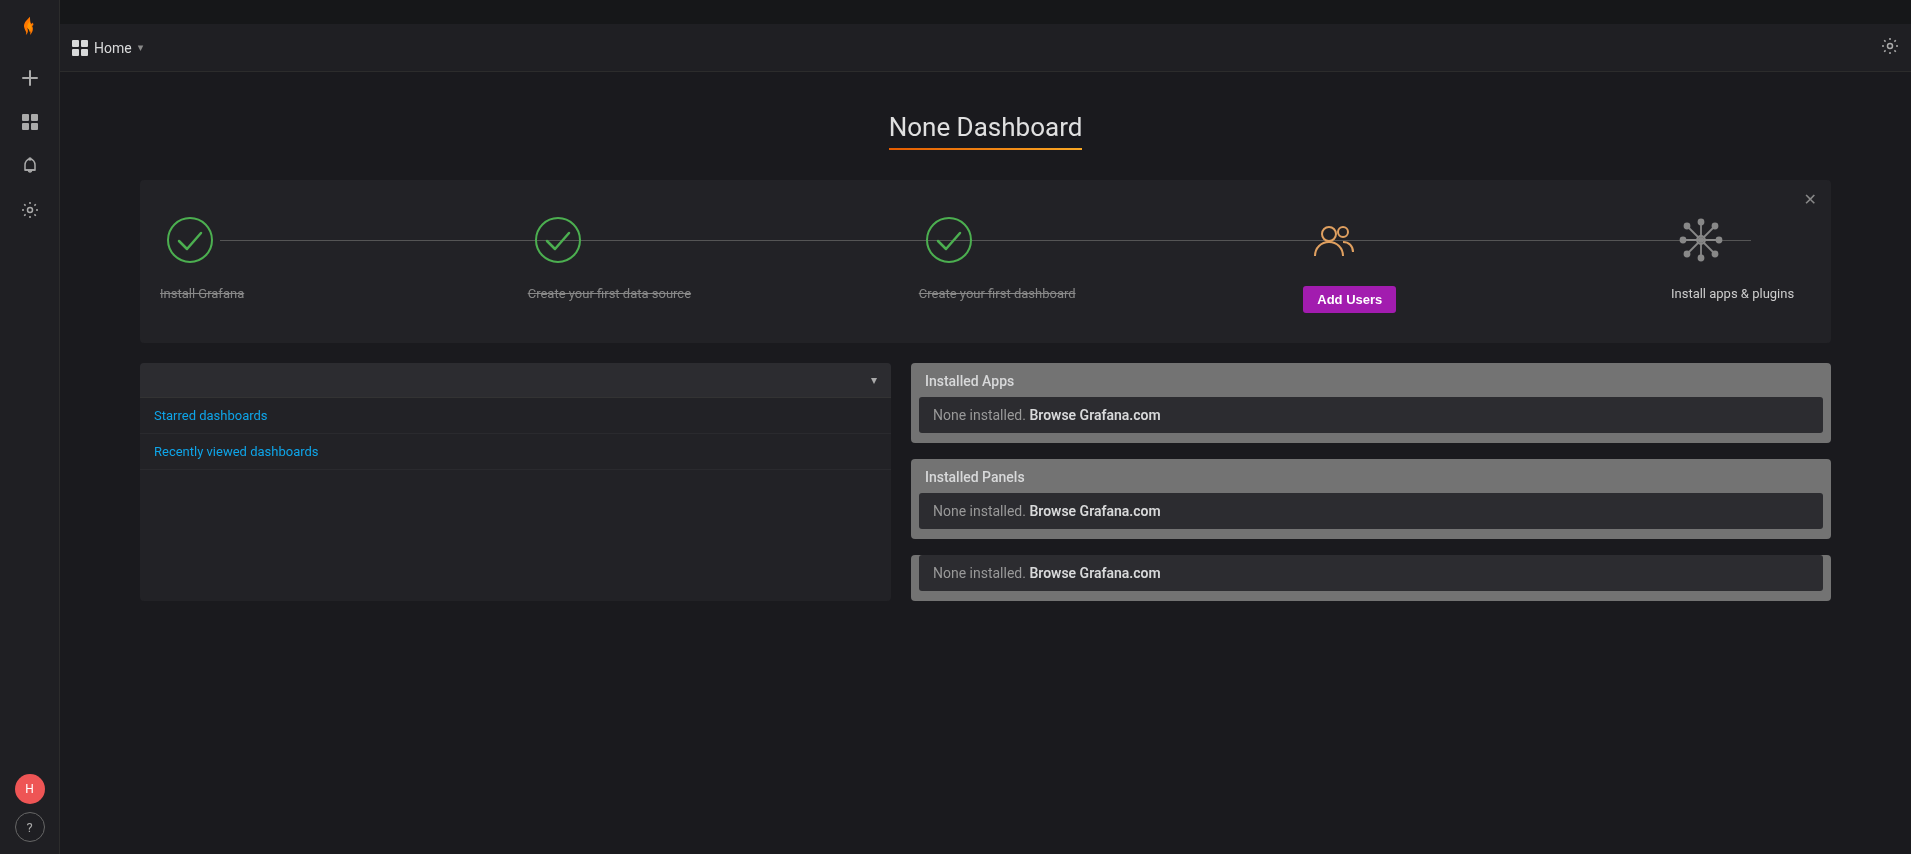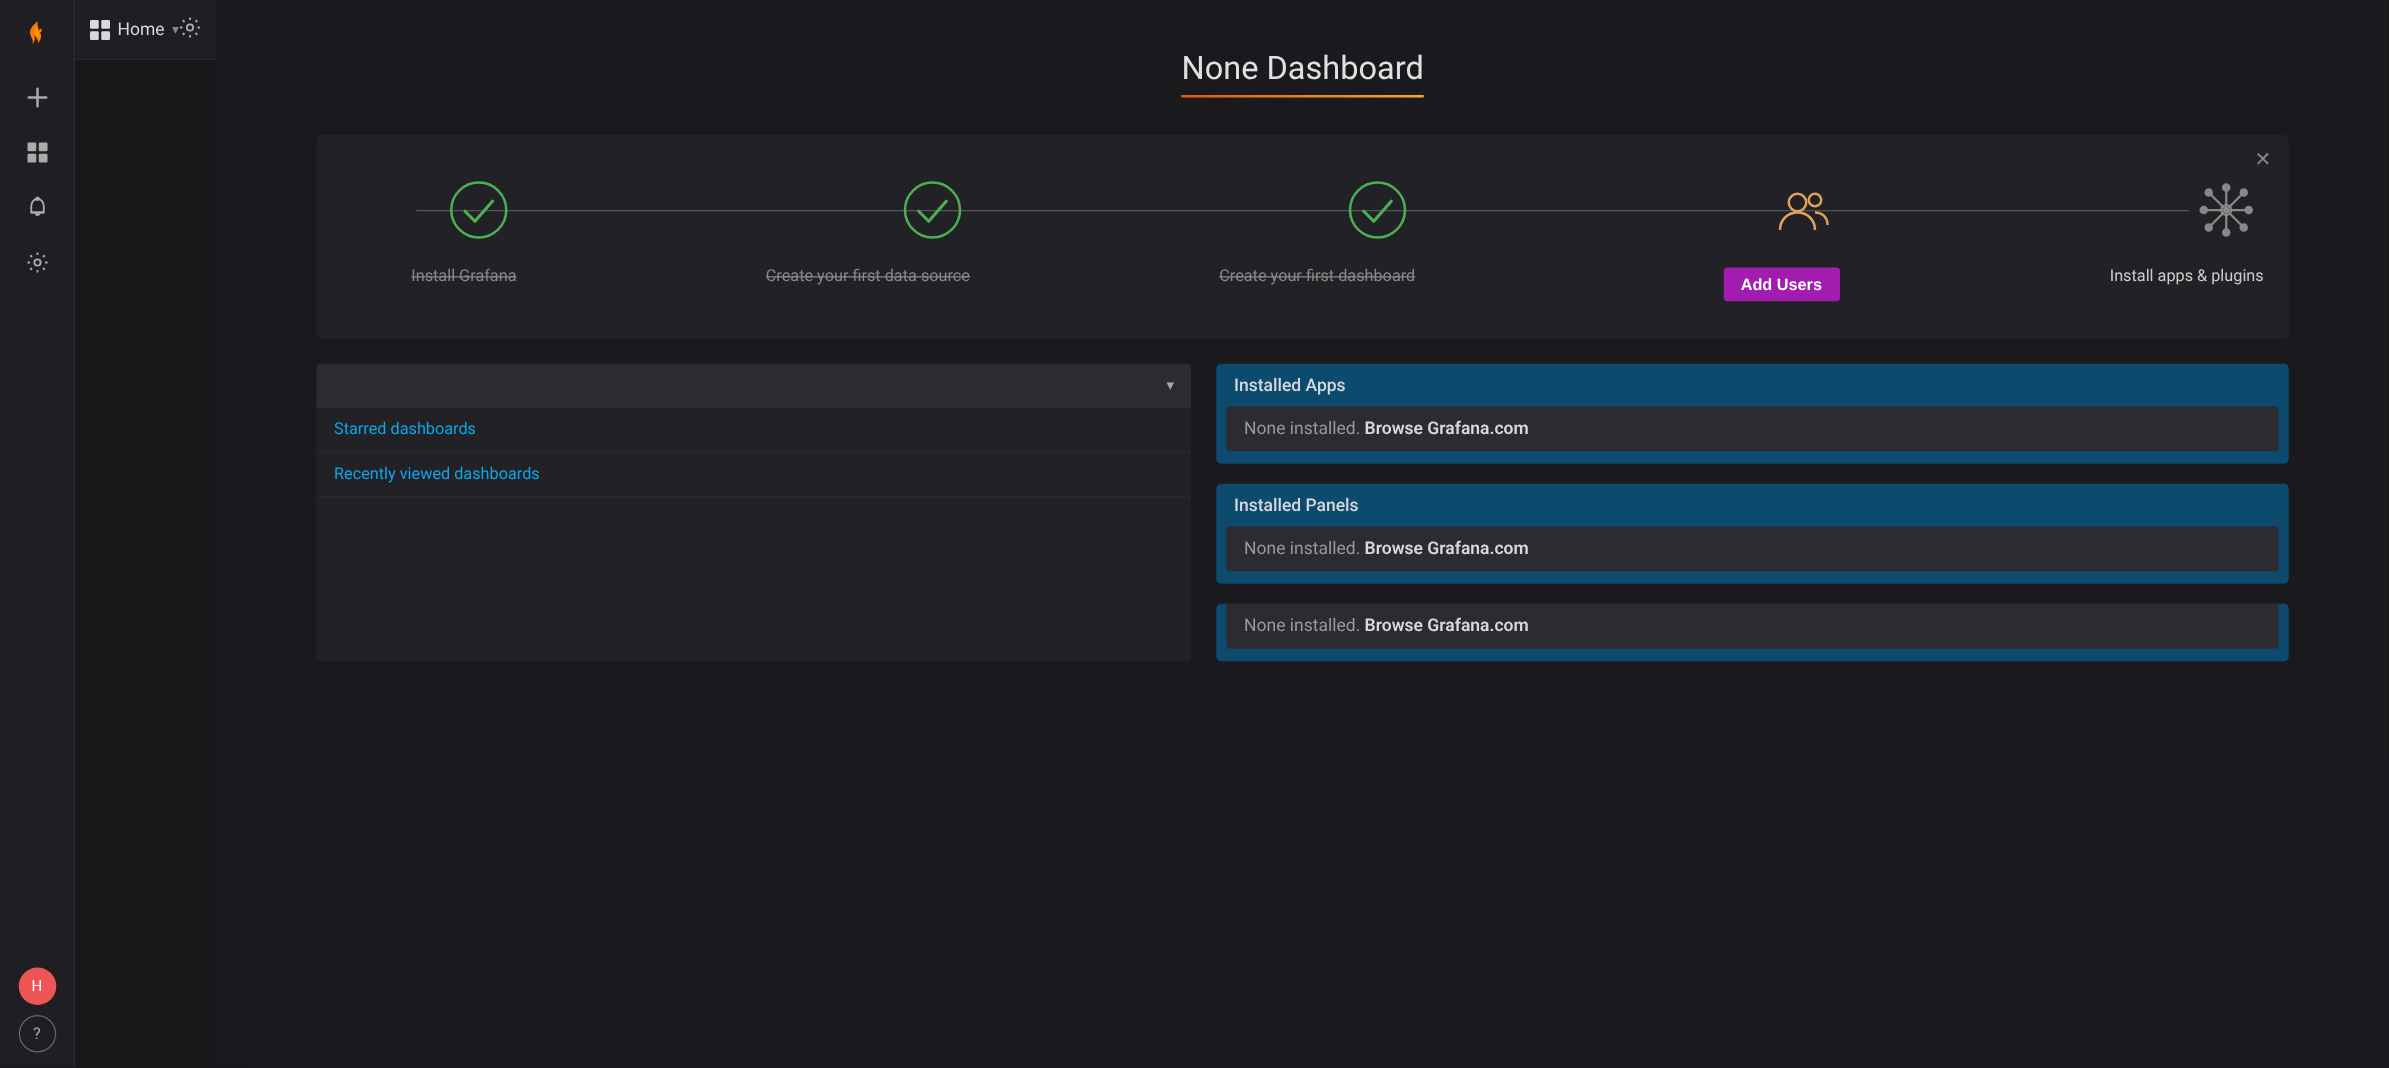--- a/index.html
+++ b/index.html
@@ -74,22 +74,23 @@
       font-size: 13px;
       color: #aaa;
       margin: 4px 0;
       cursor: pointer;
     }
 
     
     .main {
       flex: 1;
       display: flex;
-      flex-direction: row;
+      flex-direction: column;
       overflow: hidden;
+      margin-top: 24px;
     }
 
     
     .topbar {
       height: 48px;
       background: #1f1f23;
       display: flex;
       align-items: center;
       padding: 0 12px;
       border-bottom: 1px solid #2c2c2c;
@@ -183,21 +184,21 @@
       top: 30px;
       left: 60px;
       right: 60px;
       height: 1px;
       background: #555;
       z-index: 0;
     }
     .setup-step {
       display: flex;
       flex-direction: column;
-      align-items: flex-end;
+      align-items: flex-start;
       gap: 16px;
       z-index: 1;
       min-width: 140px;
     }
     .step-icon {
       width: 60px;
       height: 60px;
       display: flex;
       align-items: center;
       justify-content: center;
@@ -265,21 +266,21 @@
     }
 
     
     .right-panels {
       flex: 1;
       display: flex;
       flex-direction: column;
       gap: 16px;
     }
     .info-section {
-      background: #0c4a6e;
+      background: #737373;
       border-radius: 4px;
     }
     .info-section-title {
       font-size: 14px;
       color: #d8d9da;
       padding: 10px 14px 8px;
       font-weight: 500;
     }
     .info-box {
       background: #2c2c30;

